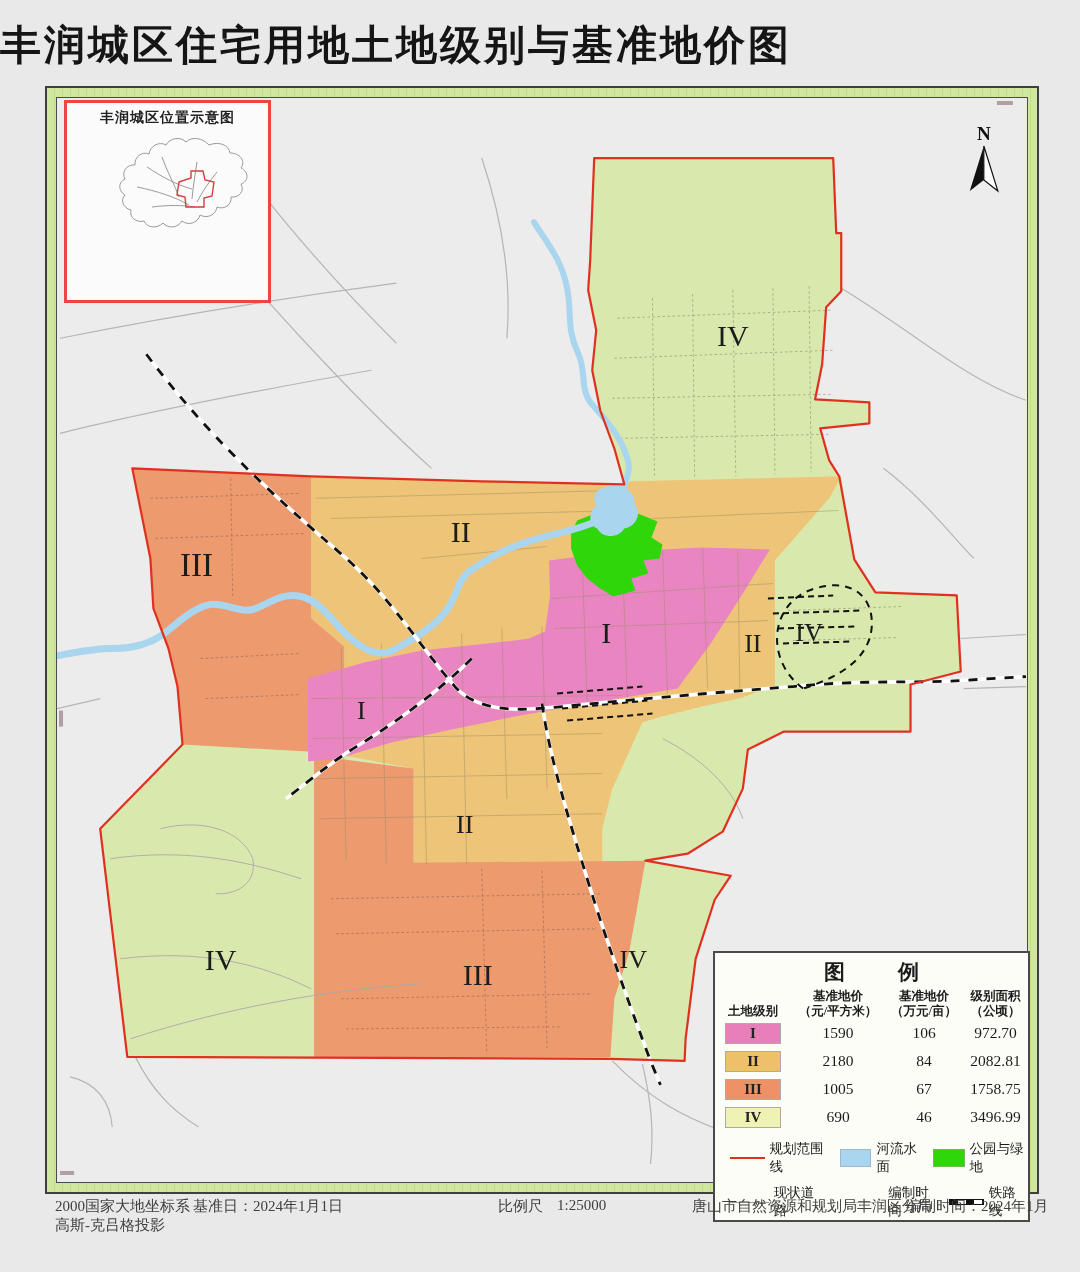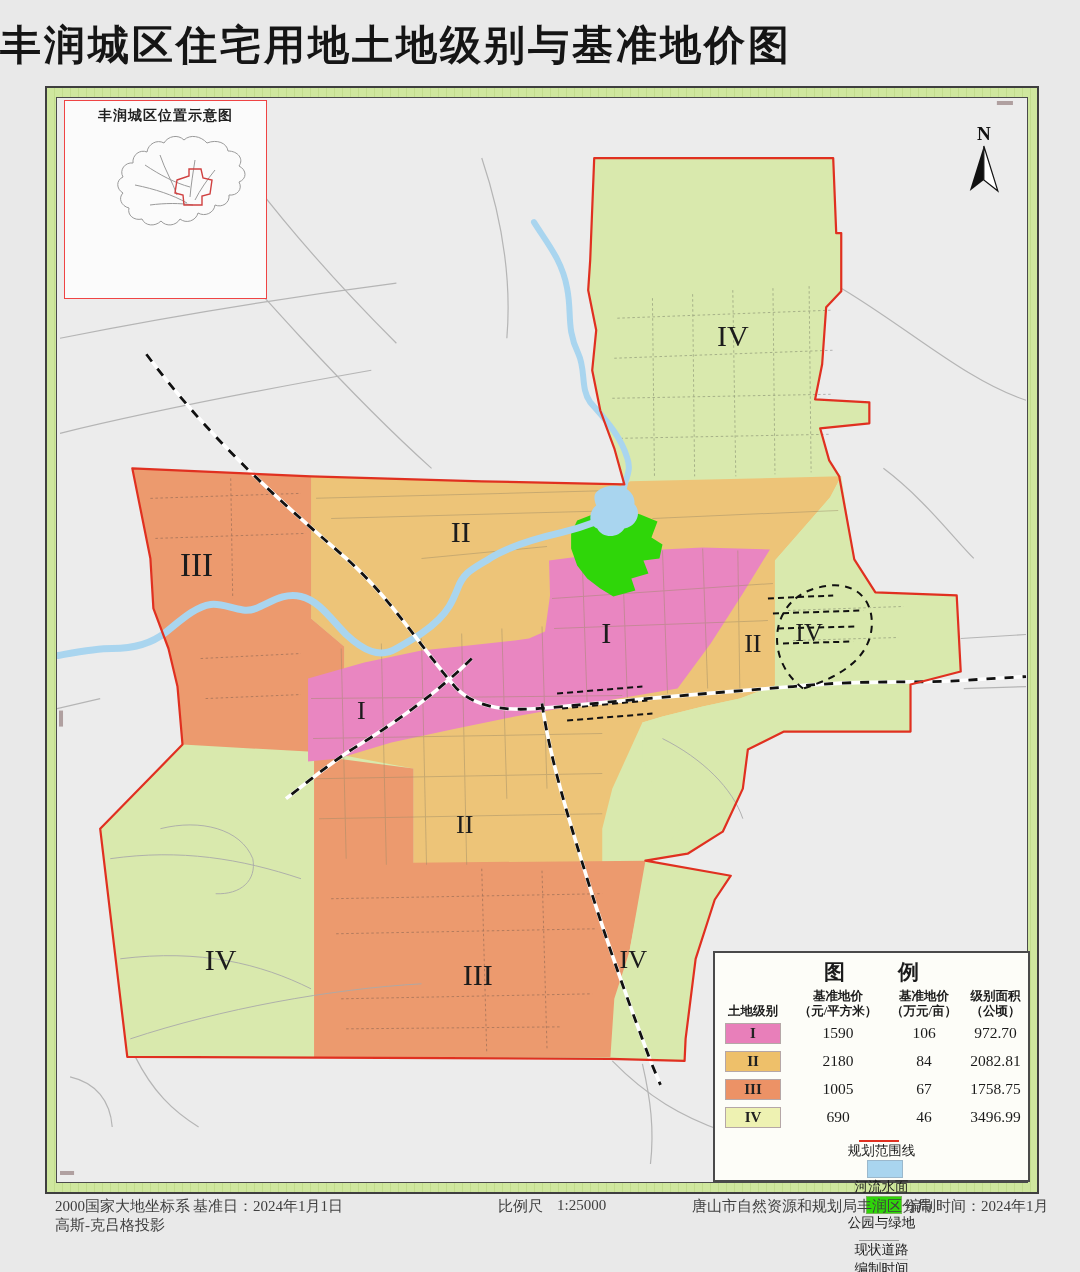--- a/index.html
+++ b/index.html
@@ -9,37 +9,37 @@
        font-size:41px;font-weight:bold;color:#151515;letter-spacing:3px;}
   
   .map-frame{position:absolute;left:45px;top:86px;width:990px;height:1104px;
        border:2px solid #3f3f3f;
        background:repeating-linear-gradient(90deg,#cfe79e 0 7px,#c2dc8d 7px 8px);}
   .map-inner{position:absolute;left:9px;top:9px;right:9px;bottom:9px;
        border:1px solid #4a4a4a;background:#ececec;overflow:hidden;}
   .map-inner svg{display:block;width:100%;height:100%;}
   
   .inset{position:absolute;left:64px;top:100px;width:201px;height:197px;
-       background:#fbfbfb;border:1px solid #ef4444;}
+       background:#fbfbfb;border:3px solid #ef4444;}
   .inset-title{text-align:center;font-size:14px;font-weight:bold;color:#222;margin-top:6px;letter-spacing:1px;}
   .inset svg{display:block;width:100%;height:160px;}
   
-  .legend{position:absolute;left:713px;top:951px;width:317px;height:231px;
+  .legend{position:absolute;left:713px;top:951px;width:317px;height:271px;
        background:#fdfdf8;border:2px solid #4a4a4a;box-sizing:border-box;color:#1b1b1b;}
   .lg-title{text-align:center;font-size:21px;font-weight:bold;letter-spacing:16px;
        padding-left:16px;margin-top:5px;}
   .lg-head{display:grid;grid-template-columns:76px 94px 78px 65px;margin-top:3px;
        font-size:12.5px;font-weight:bold;text-align:center;line-height:1.2;}
   .lg-head .c1{align-self:end;}
   .lg-row{display:grid;grid-template-columns:76px 94px 78px 65px;align-items:center;
        height:28px;font-size:15.5px;text-align:center;}
   .swatch{width:54px;height:19px;margin:0 auto;border:1px solid #b5a7a7;
        display:flex;align-items:center;justify-content:center;
        font-size:15px;font-weight:bold;color:#222;}
-  .lg-sym-row{display:flex;align-items:center;font-size:13.5px;margin-top:9px;margin-left:15px;flex-direction:column;}
+  .lg-sym-row{display:flex;align-items:center;font-size:13.5px;margin-top:9px;margin-left:15px;}
   .lg-sym-row.second{margin-top:8px;}
   .sym-redline{width:40px;height:2px;background:#e03020;}
   .sym-water{width:34px;height:16px;background:#a9d5ef;border:1px solid #9bb8cc;}
   .sym-park{width:34px;height:16px;background:#2fd609;border:1px solid #7ab35a;}
   .sym-thinline{width:40px;height:1px;background:#9a9a9a;}
   .sym-faintline{width:32px;height:1px;background:#c2c2c2;}
   .sym-rail{width:34px;height:4px;background:repeating-linear-gradient(90deg,#111 0 8px,#fff 8px 16px);border:1px solid #111;}
   .sym-label{margin-left:5px;}
   
   .footer-text{position:absolute;font-size:15px;color:#404040;white-space:nowrap;}

